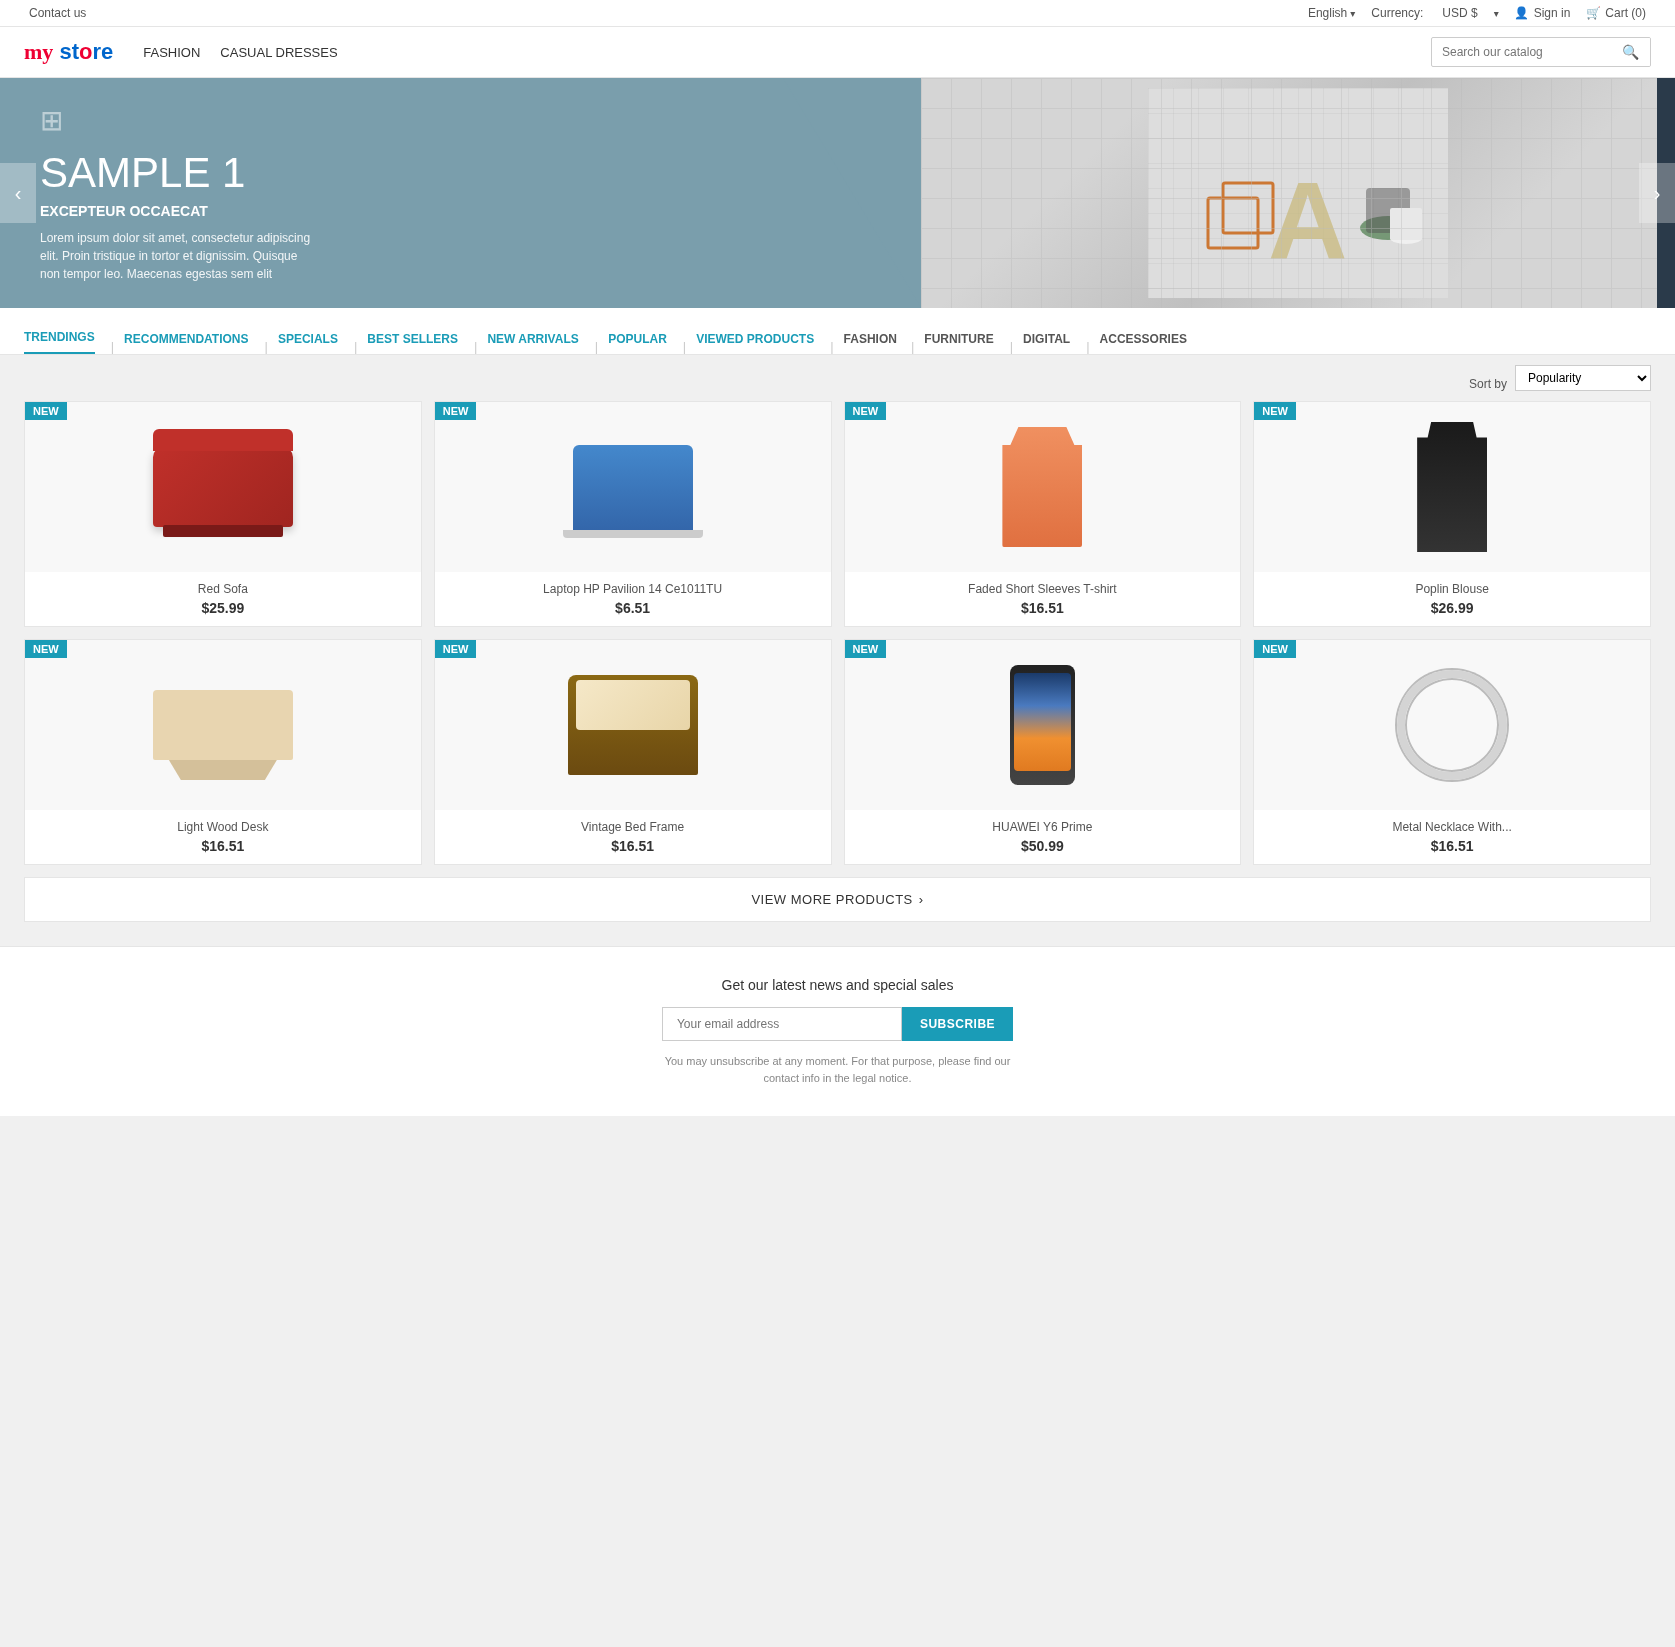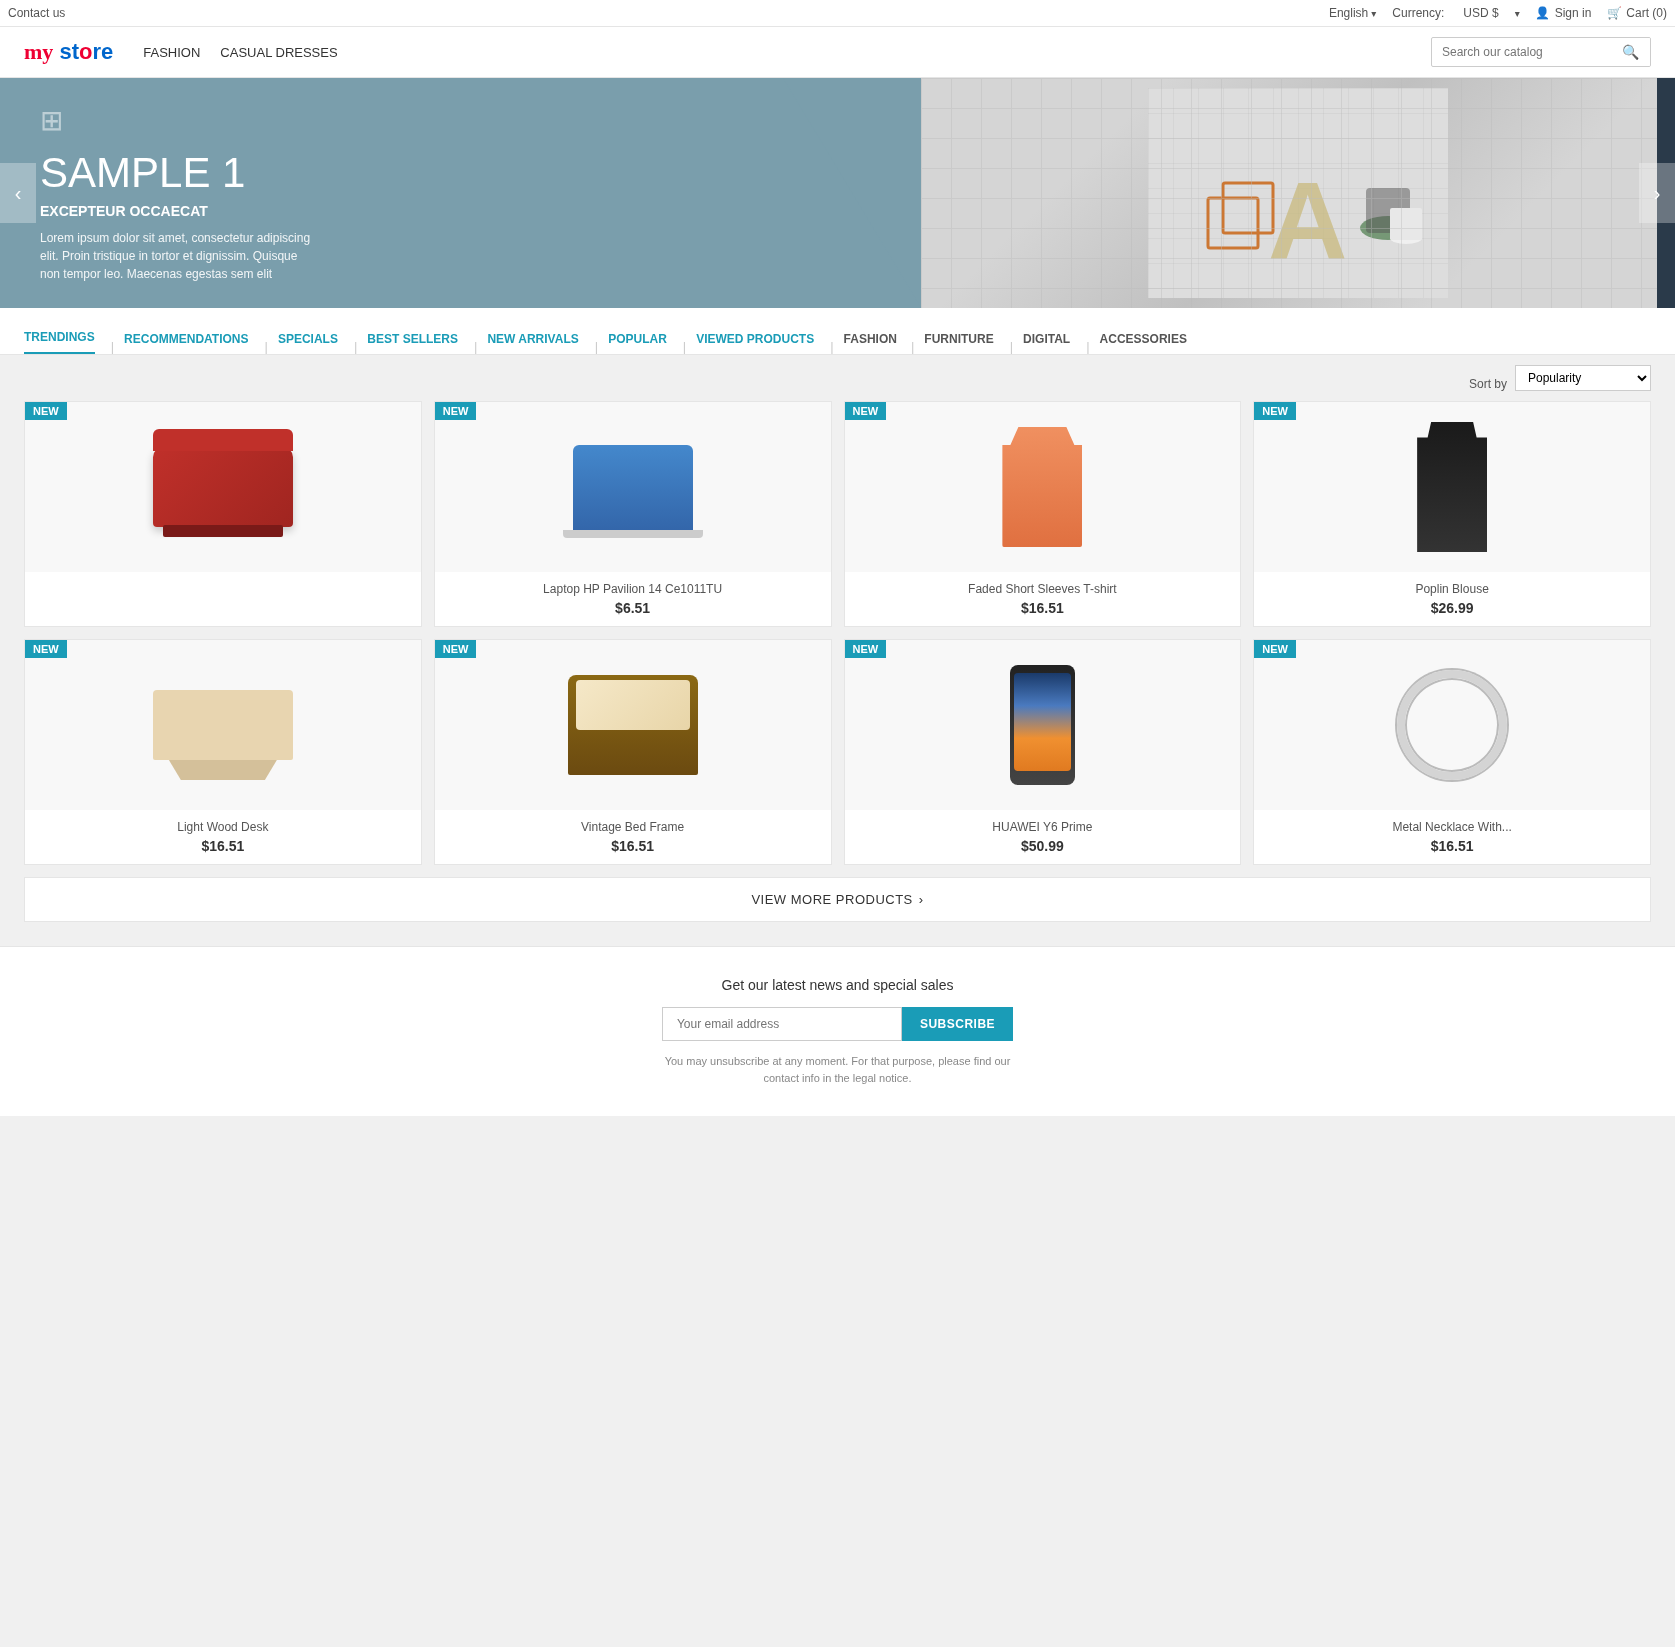--- a/index.html
+++ b/index.html
@@ -5,21 +5,21 @@
     * { box-sizing: border-box; margin: 0; padding: 0; }
     body { font-family: Arial, sans-serif; background: #f0f0f0; color: #333; font-size: 13px; }
 
     
     .top-bar {
       background: #fff;
       border-bottom: 1px solid #e5e5e5;
       display: flex;
       justify-content: space-between;
       align-items: center;
-      padding: 6px 8px;
+      padding: 6px 29px;
       font-size: 12px;
       color: #555;
     }
     .top-bar-right { display: flex; align-items: center; gap: 16px; }
     .lang-selector { display: flex; align-items: center; gap: 3px; cursor: pointer; }
     .currency-selector { display: flex; align-items: center; gap: 16px; cursor: pointer; }
     .sign-in-link { display: flex; align-items: center; gap: 4px; color: #555; cursor: pointer; }
     .cart-link { display: flex; align-items: center; gap: 4px; color: #555; cursor: pointer; }
 
     
@@ -546,20 +546,24 @@
   </select>
 </div>
 
 <div class="product-grid">
 
   <div class="product-card">
     <div class="new-badge">NEW</div>
     <div class="product-image-area">
       <div class="img-sofa"></div>
     </div>
+    <div class="product-info">
+      <div class="product-name">Red Sofa</div>
+      <div class="product-price">$25.99</div>
+    </div>
   </div>
 
   <div class="product-card">
     <div class="new-badge">NEW</div>
     <div class="product-image-area">
       <div class="img-laptop"></div>
     </div>
     <div class="product-info">
       <div class="product-name">Laptop HP Pavilion 14 Ce1011TU</div>
       <div class="product-price">$6.51</div>

